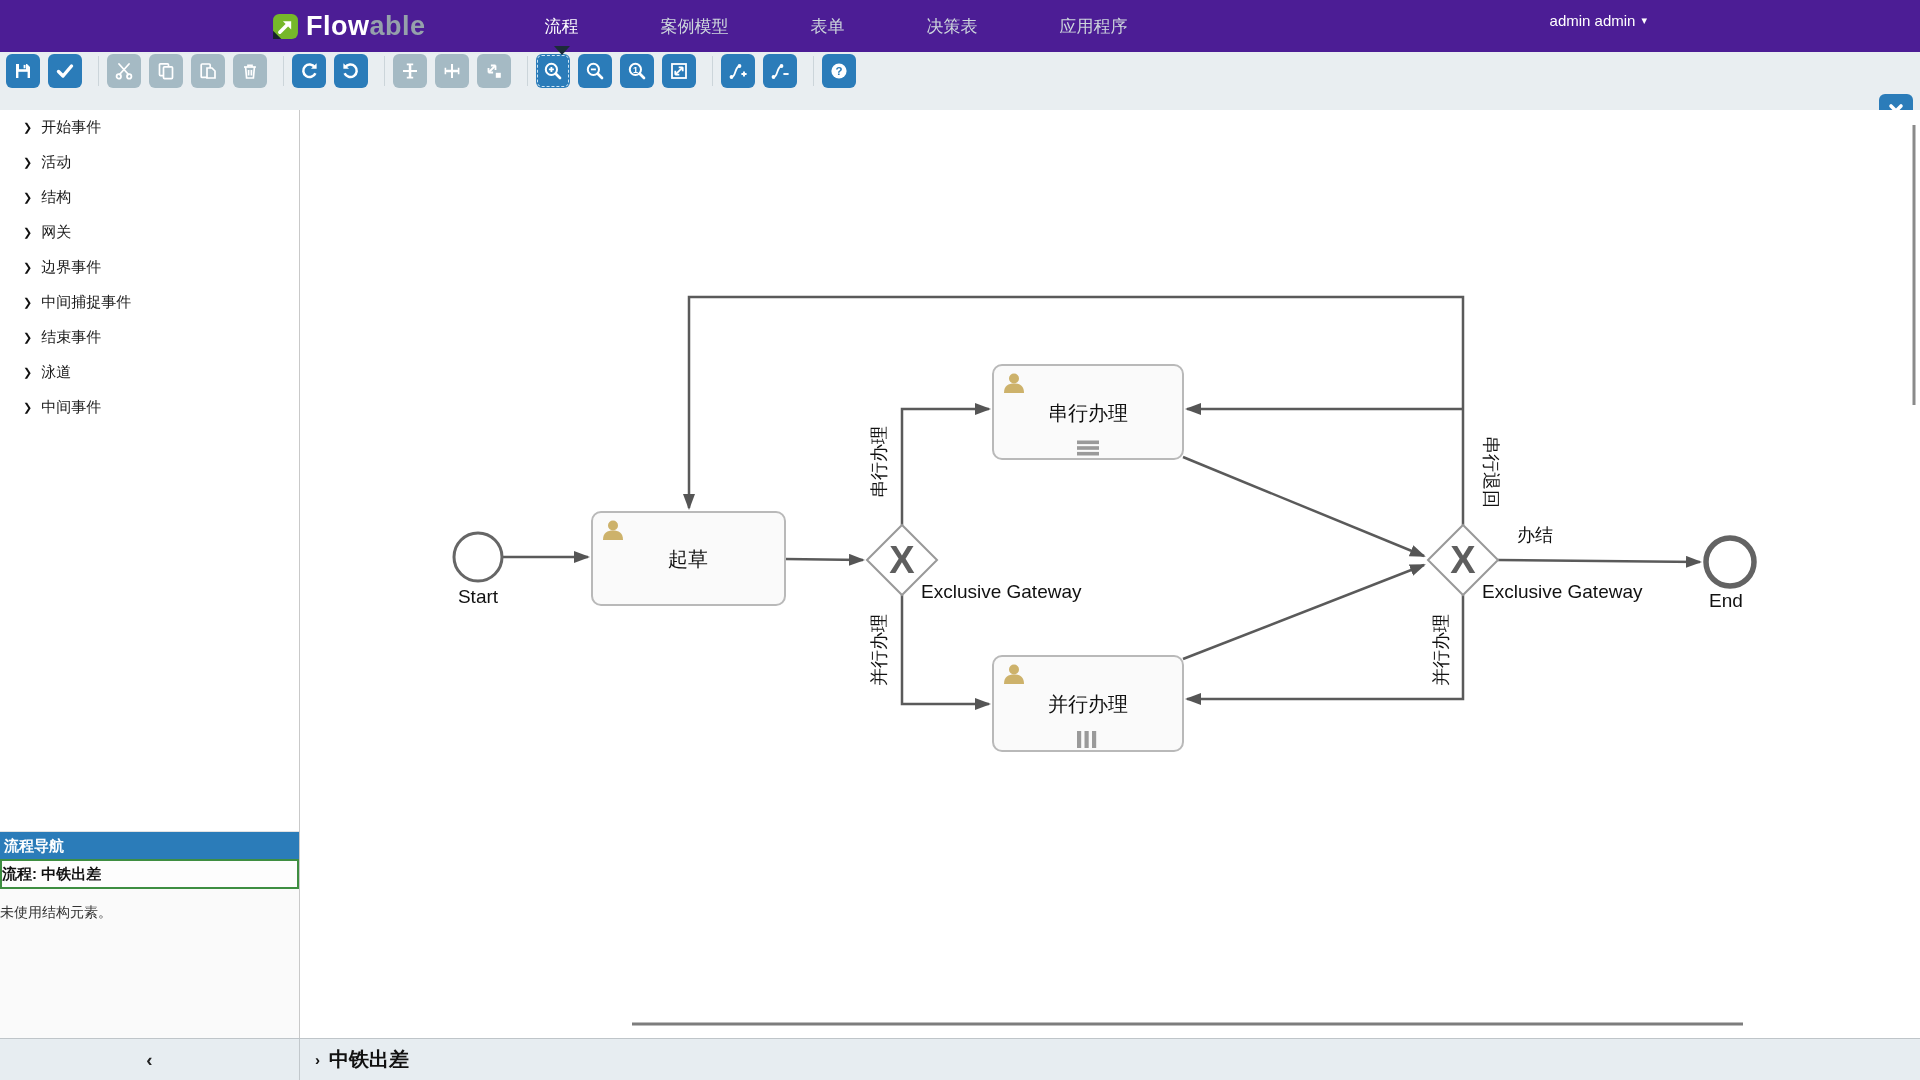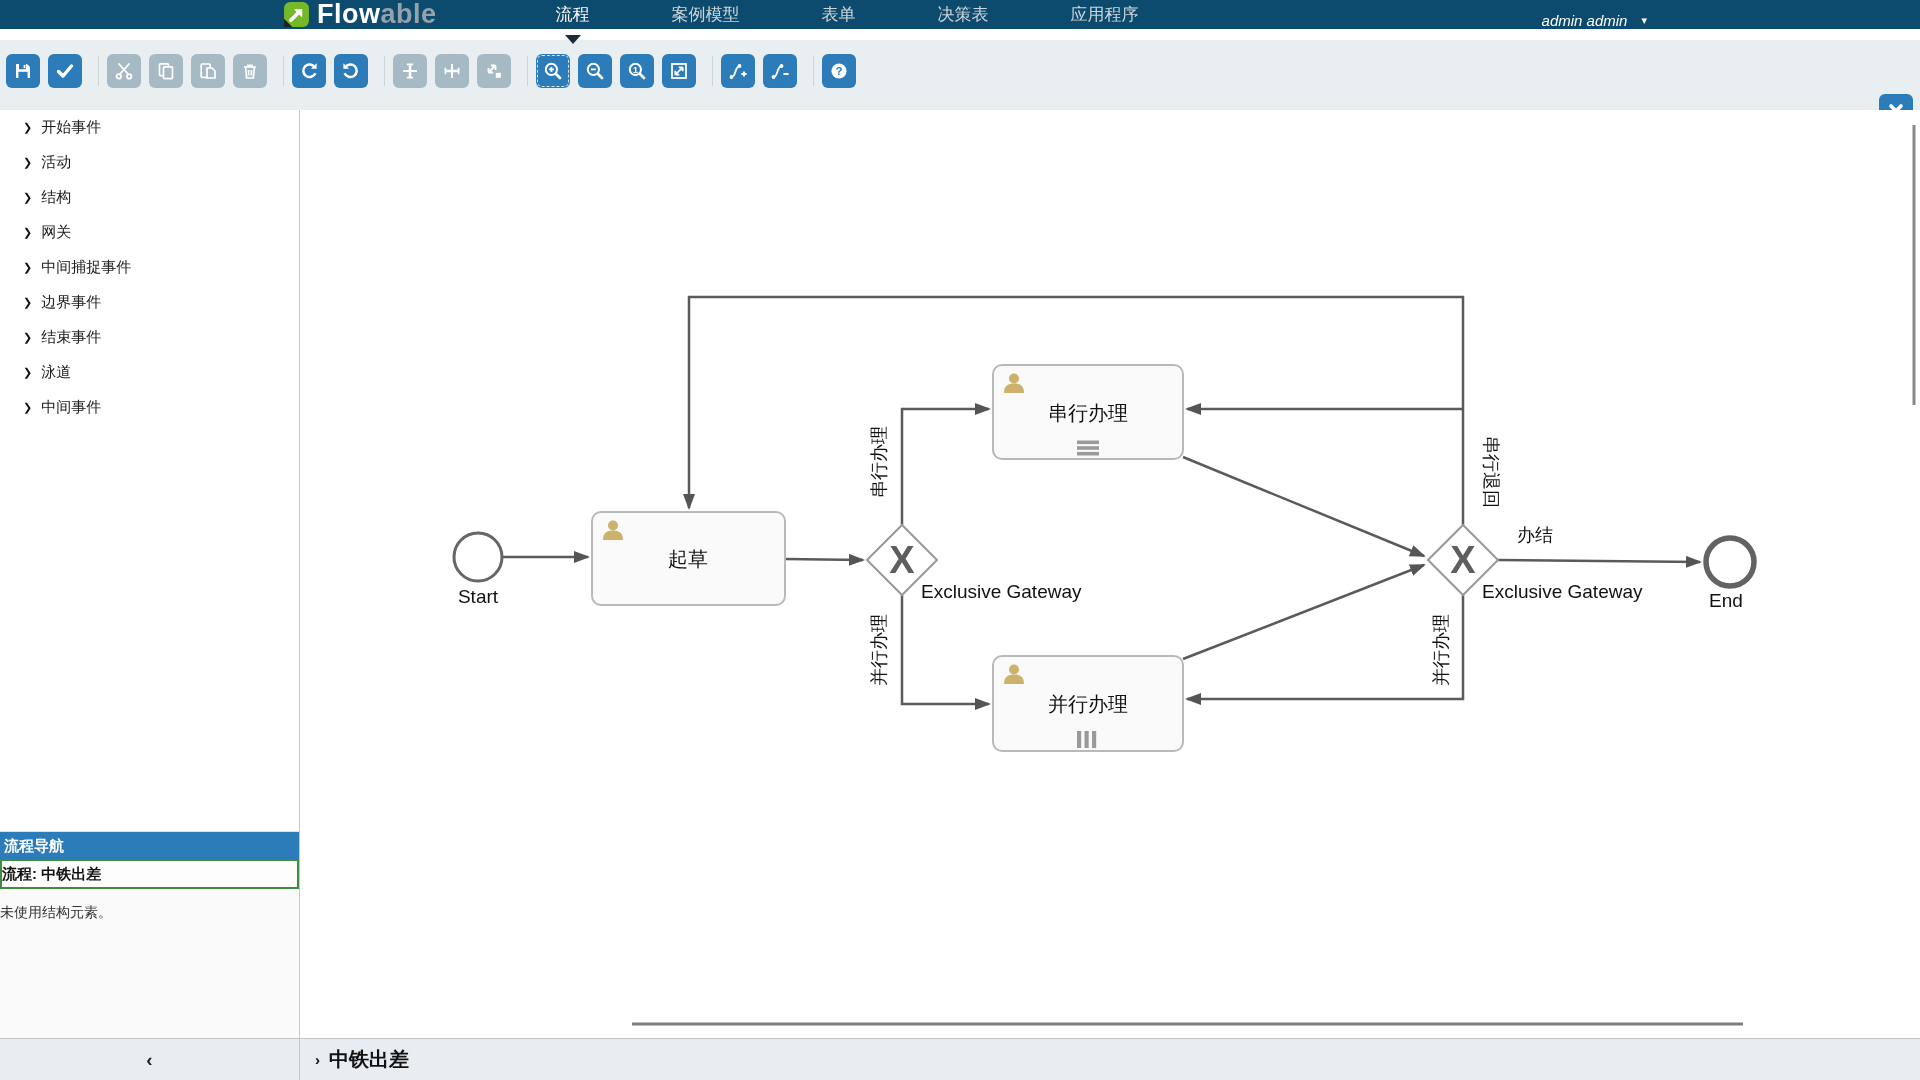--- a/index.html
+++ b/index.html
@@ -1,35 +1,35 @@
 <!DOCTYPE html>
 <html><head>
 <meta charset="utf-8">
 <style>
   * { box-sizing: border-box; margin: 0; padding: 0; }
   html,body { width:1920px; height:1080px; overflow:hidden;
     font-family:"Liberation Sans","DejaVu Sans",sans-serif; background:#fff; }
   .stage { position:relative; width:1920px; height:1080px; }
 
   
-  .navbar { position:absolute; left:0; top:0; width:1920px; height:29px;
-    background:#0c4a6e; display:flex; align-items:center; z-index:20;padding-left:11px; }
+  .navbar { position:absolute; left:0; top:0; width:1920px; height:52px;
+    background:#4c1d95; display:flex; align-items:center; z-index:20; }
   .brand { display:flex; align-items:center; margin-left:272px; gap:7px; }
   .brand-text { font-size:27px; font-weight:bold; letter-spacing:.5px; }
   .brand-text .b1 { color:#ffffff; }
   .brand-text .b2 { color:#95a1ab; }
   .nav-tabs { display:flex; margin-left:95px; gap:58px; height:40px; align-items:center; }
   .nav-tab { font-size:17px; color:#cdd6dc; cursor:pointer; position:relative; height:40px;
     display:flex; align-items:center;margin-left:24px; }
   .nav-tab.active { color:#ffffff; }
   .nav-tab.active::after { content:""; position:absolute; left:50%; top:40px; margin-left:-8px;
     border-left:8px solid transparent; border-right:8px solid transparent;
     border-top:9px solid #1c2b39; }
   .user-menu { position:absolute; right:273px; top:0; height:40px; display:flex;
-    align-items:center; gap:14px; color:#ffffff; font-size:15px; cursor:pointer;font-style:italic; }
+    align-items:center; gap:6px; color:#ffffff; font-size:15px; cursor:pointer; }
   .caret { font-size:11px; color:#fff; }
 
   
   .toolbar { position:absolute; left:0; top:40px; width:1920px; height:70px;
     background:#e9eef1; display:flex; align-items:flex-start; padding:14px 0 0 6px; }
   .tb-btn { width:34px; height:34px; border-radius:6px; border:none; flex:0 0 auto;
     display:flex; align-items:center; justify-content:center; cursor:pointer; position:relative; }
   .tb-btn.on  { background:#2b7cb9; color:#2b7cb9; }
   .tb-btn.off { background:#a5bac4; color:#a5bac4; cursor:default; }
   .tb-btn + .tb-btn { margin-left:8px; }
@@ -267,25 +267,25 @@
     <div class="pal-item">
         <span class="pal-chev"></span>
         <span>结构</span>
       </div>
     <div class="pal-item">
         <span class="pal-chev"></span>
         <span>网关</span>
       </div>
     <div class="pal-item">
         <span class="pal-chev"></span>
+        <span>边界事件</span>
+      </div>
+    <div class="pal-item">
+        <span class="pal-chev"></span>
         <span>中间捕捉事件</span>
-      </div>
-    <div class="pal-item">
-        <span class="pal-chev"></span>
-        <span>边界事件</span>
       </div>
     <div class="pal-item">
         <span class="pal-chev"></span>
         <span>结束事件</span>
       </div>
     <div class="pal-item">
         <span class="pal-chev"></span>
         <span>泳道</span>
       </div>
     <div class="pal-item">

